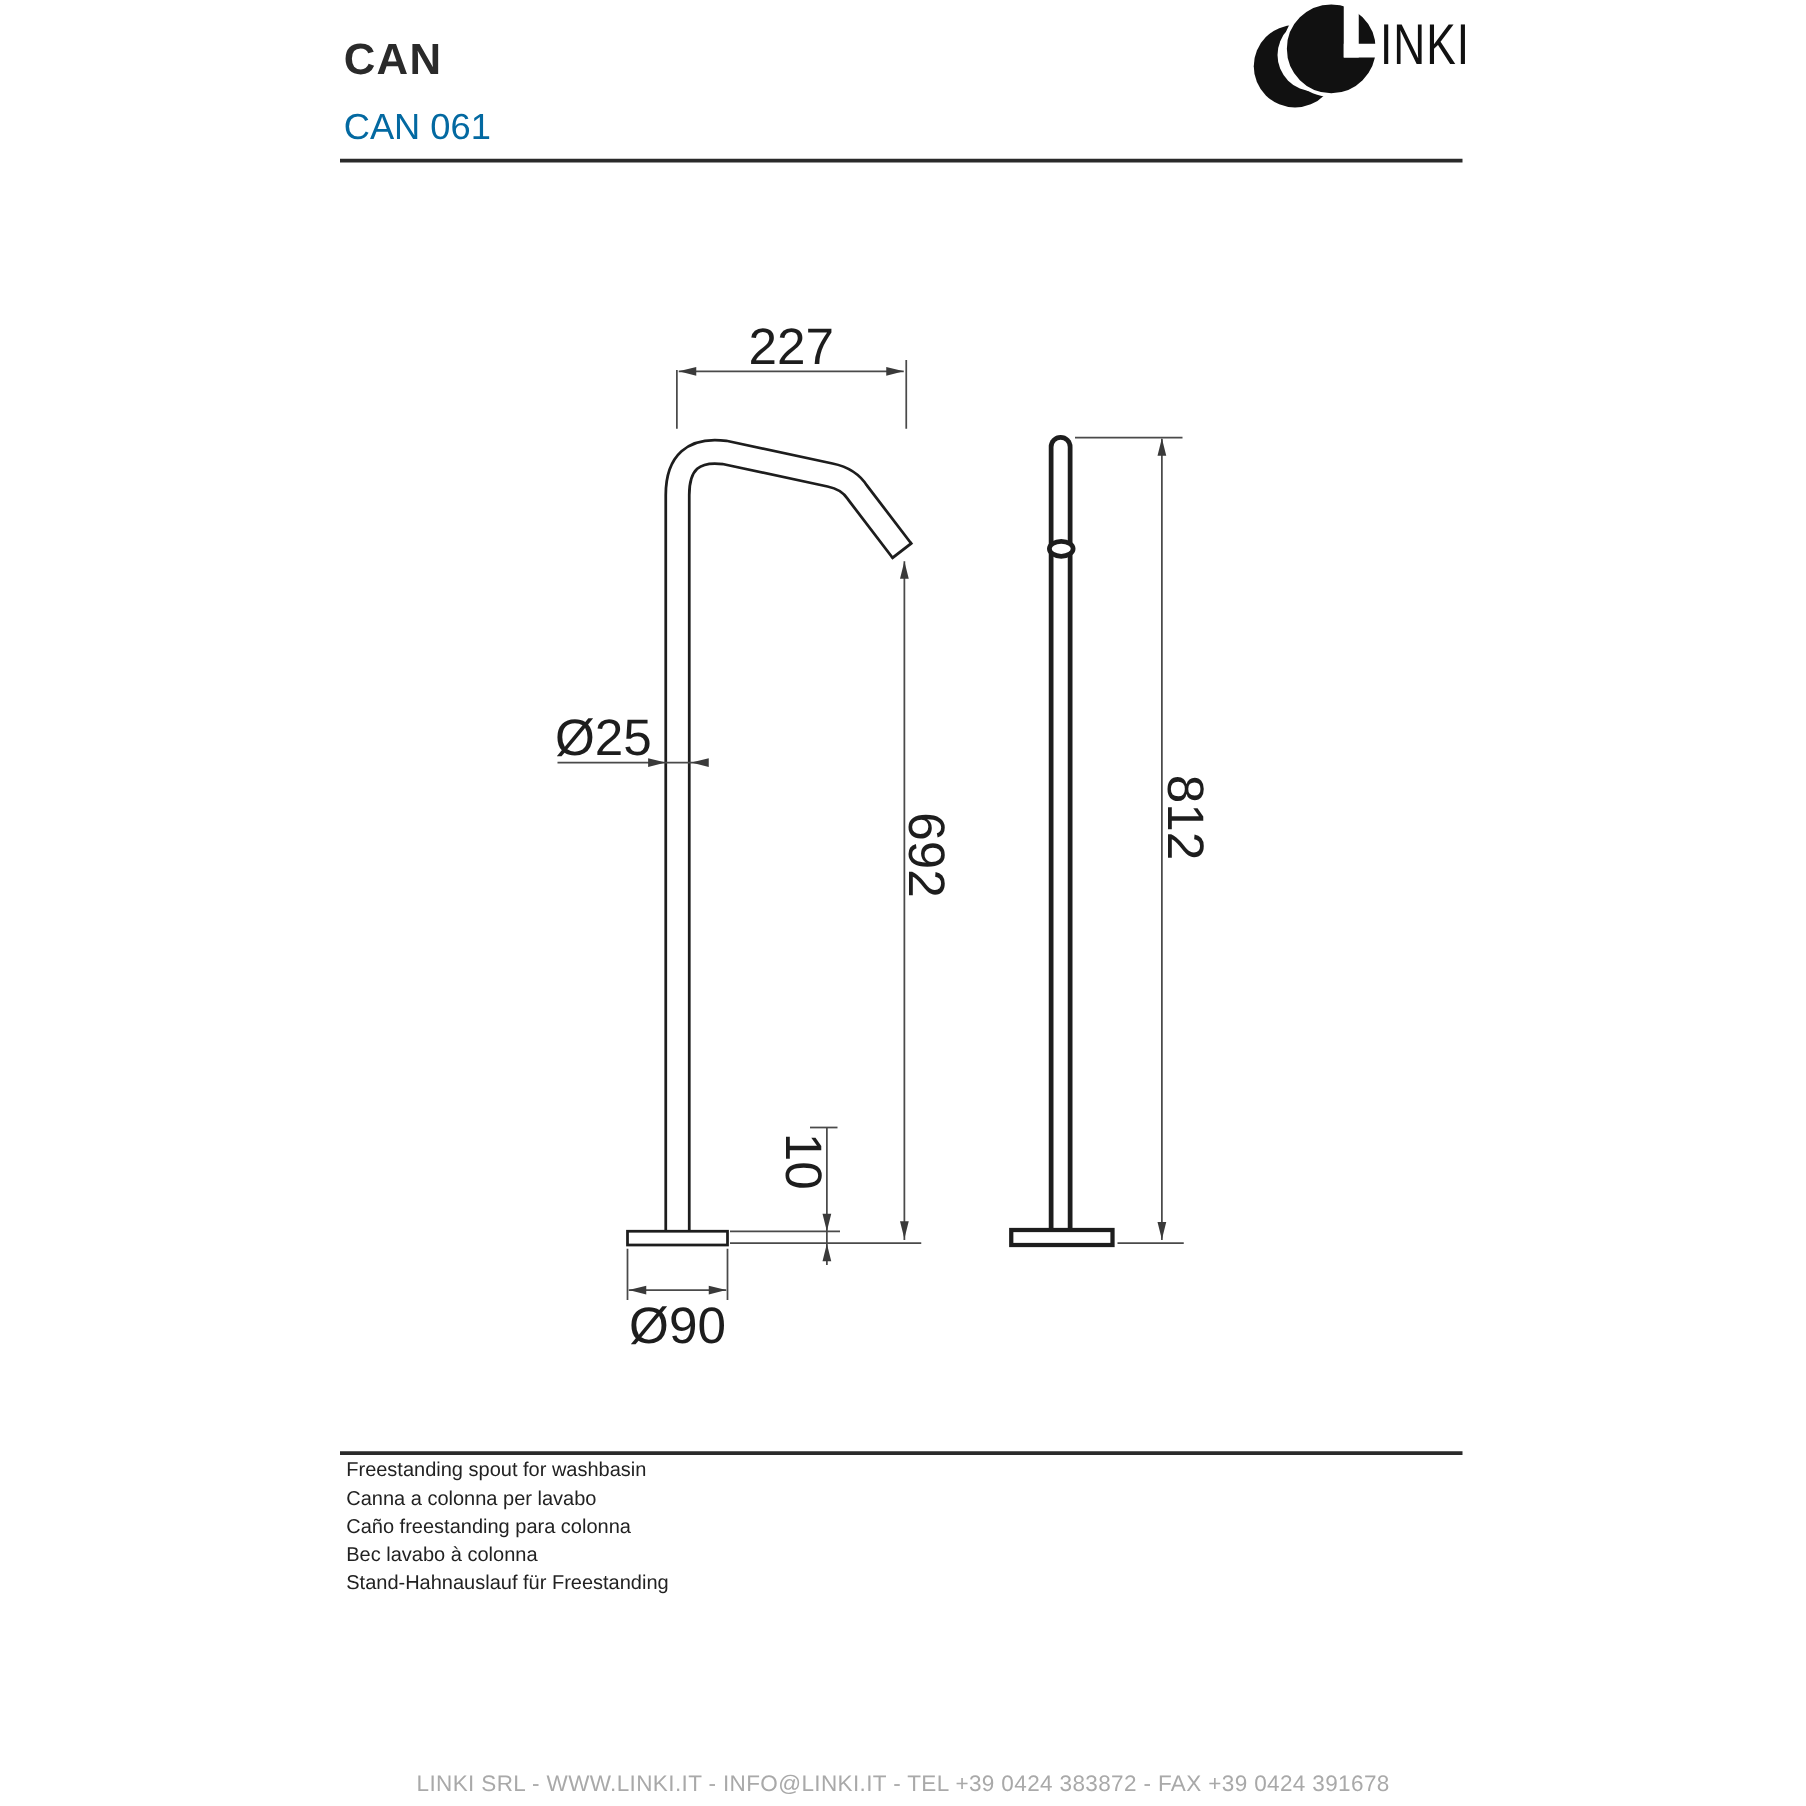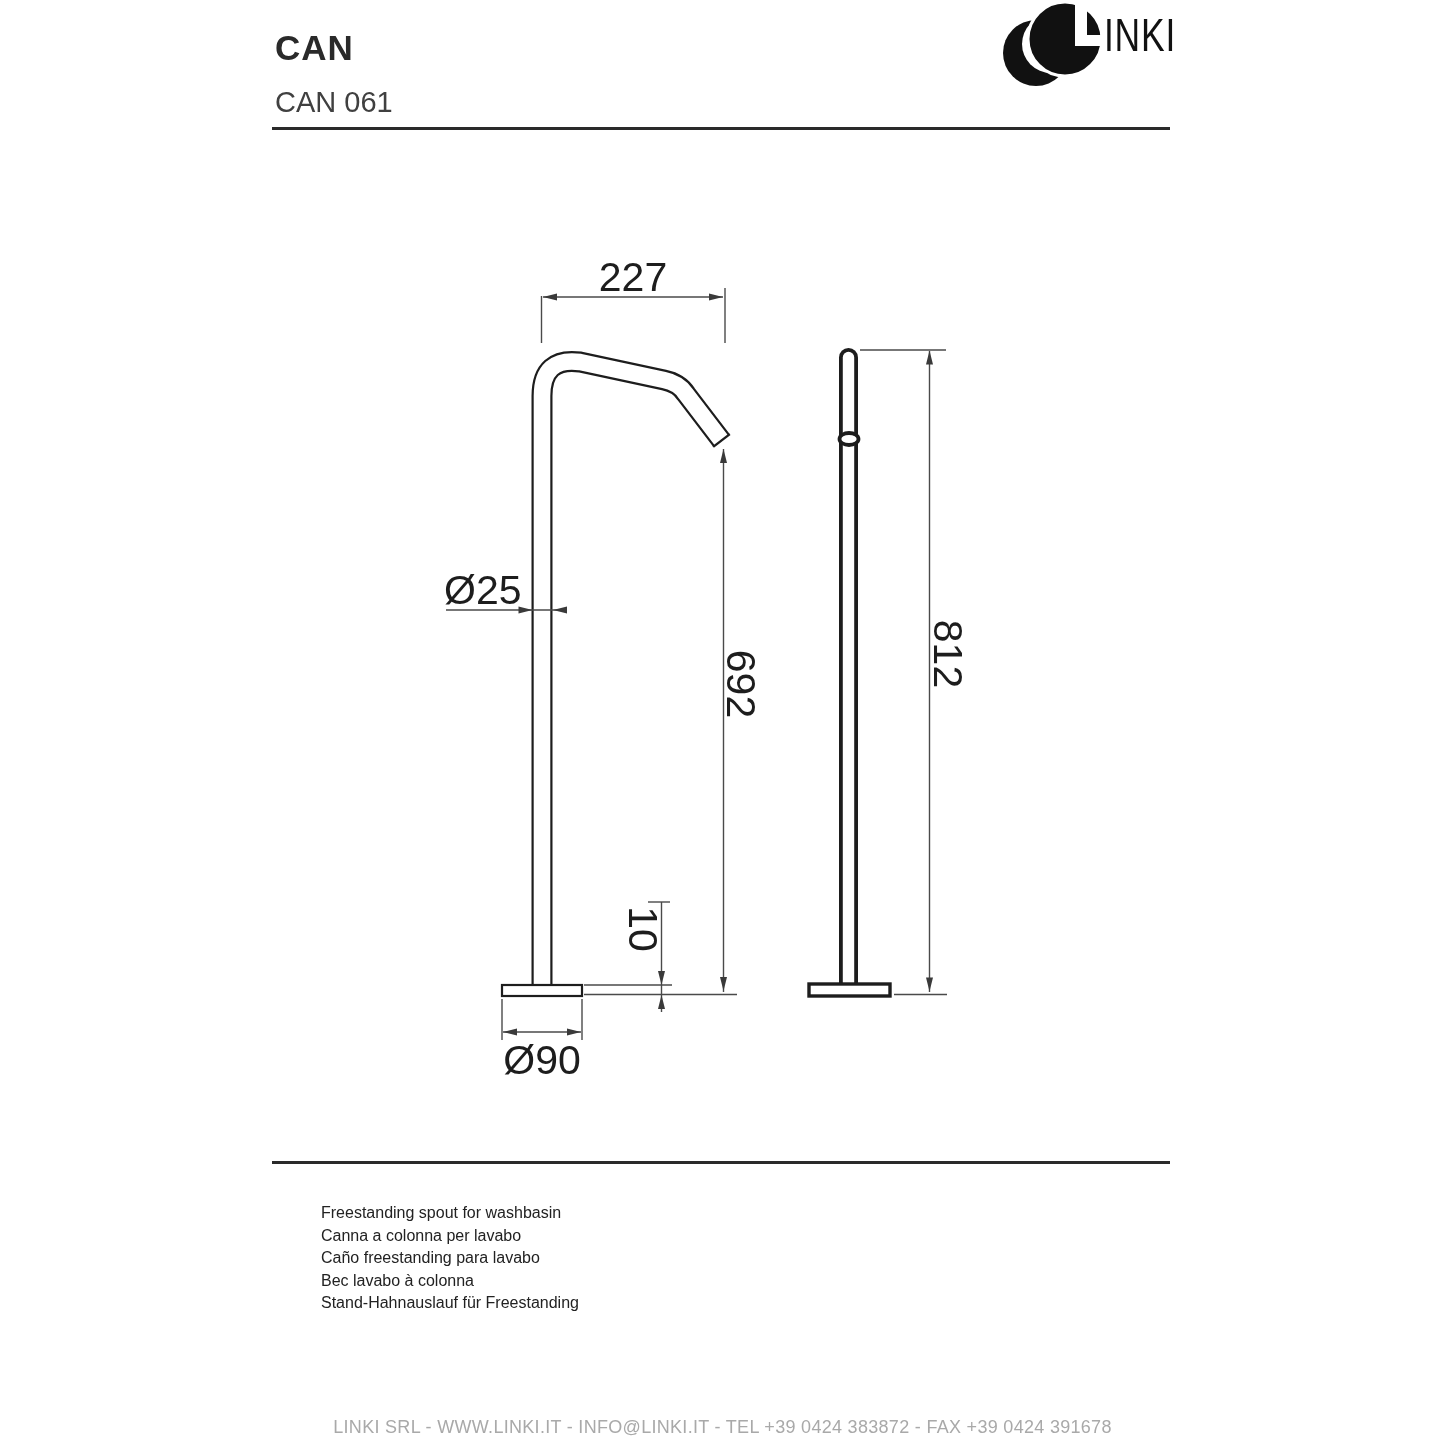--- a/index.html
+++ b/index.html
@@ -1,24 +1,24 @@
 <!DOCTYPE html>
 <html><head>
 <meta charset="utf-8">
 <style>
   html,body{margin:0;padding:0;background:#ffffff;}
   .page{position:relative;width:1436px;height:1445px;background:#fff;overflow:hidden;
         font-family:"Liberation Sans",sans-serif;color:#262626;}
   .abs{position:absolute;}
   .page-title{left:275px;top:28px;font-size:35px;font-weight:bold;letter-spacing:1px;color:#2a2a2a;}
-  .product-code{left:275px;top:86px;font-size:29px;font-weight:normal;color:#404040;}
+  .product-code{left:275px;top:86px;font-size:29px;font-weight:normal;color:#0369a1;}
   .rule{left:272px;width:898px;height:3px;background:#2a2a2a;}
   .rule-top{top:127px;}
   .rule-bottom{top:1161px;}
-  .desc{left:277px;top:1202px;font-size:16px;line-height:22.5px;color:#222;margin-left:44px;}
+  .desc{left:277px;top:1166px;font-size:16px;line-height:22.5px;color:#222;}
   .desc div{white-space:nowrap;}
   .footer{left:0;top:1417px;width:1445px;text-align:center;font-size:18px;
           color:#a9a9a9;letter-spacing:0.3px;}
   svg{position:absolute;left:0;top:0;}
   .dimline{stroke:#4a4a4a;stroke-width:1.4;fill:none;}
   .dimarrow{fill:#3a3a3a;stroke:none;}
   .dimtext{fill:#1d1d1d;font-family:"Liberation Sans",sans-serif;font-size:41px;}
   .outline-b{stroke:#1d1d1d;fill:none;}
   .outline-w{stroke:#ffffff;fill:none;}
 </style>
@@ -107,20 +107,20 @@
       <polygon class="dimarrow" points="929.5,350.5 926,364.5 933,364.5"></polygon>
       <polygon class="dimarrow" points="929.5,991.5 926,977.5 933,977.5"></polygon>
       <text class="dimtext" x="934" y="654" text-anchor="middle" transform="rotate(90 934 654)">812</text>
     </g>
   </svg>
 
   <div class="abs rule rule-bottom"></div>
   <div class="abs desc">
     <div>Freestanding spout for washbasin</div>
     <div>Canna a colonna per lavabo</div>
-    <div>Caño freestanding para lavabo</div>
+    <div>Caño freestanding para colonna</div>
     <div>Bec lavabo à colonna</div>
     <div>Stand-Hahnauslauf für Freestanding</div>
   </div>
 
   <div class="abs footer">LINKI SRL - WWW.LINKI.IT - INFO@LINKI.IT - TEL +39 0424 383872 - FAX +39 0424 391678</div>
 
 </div>
 
 </body></html>

